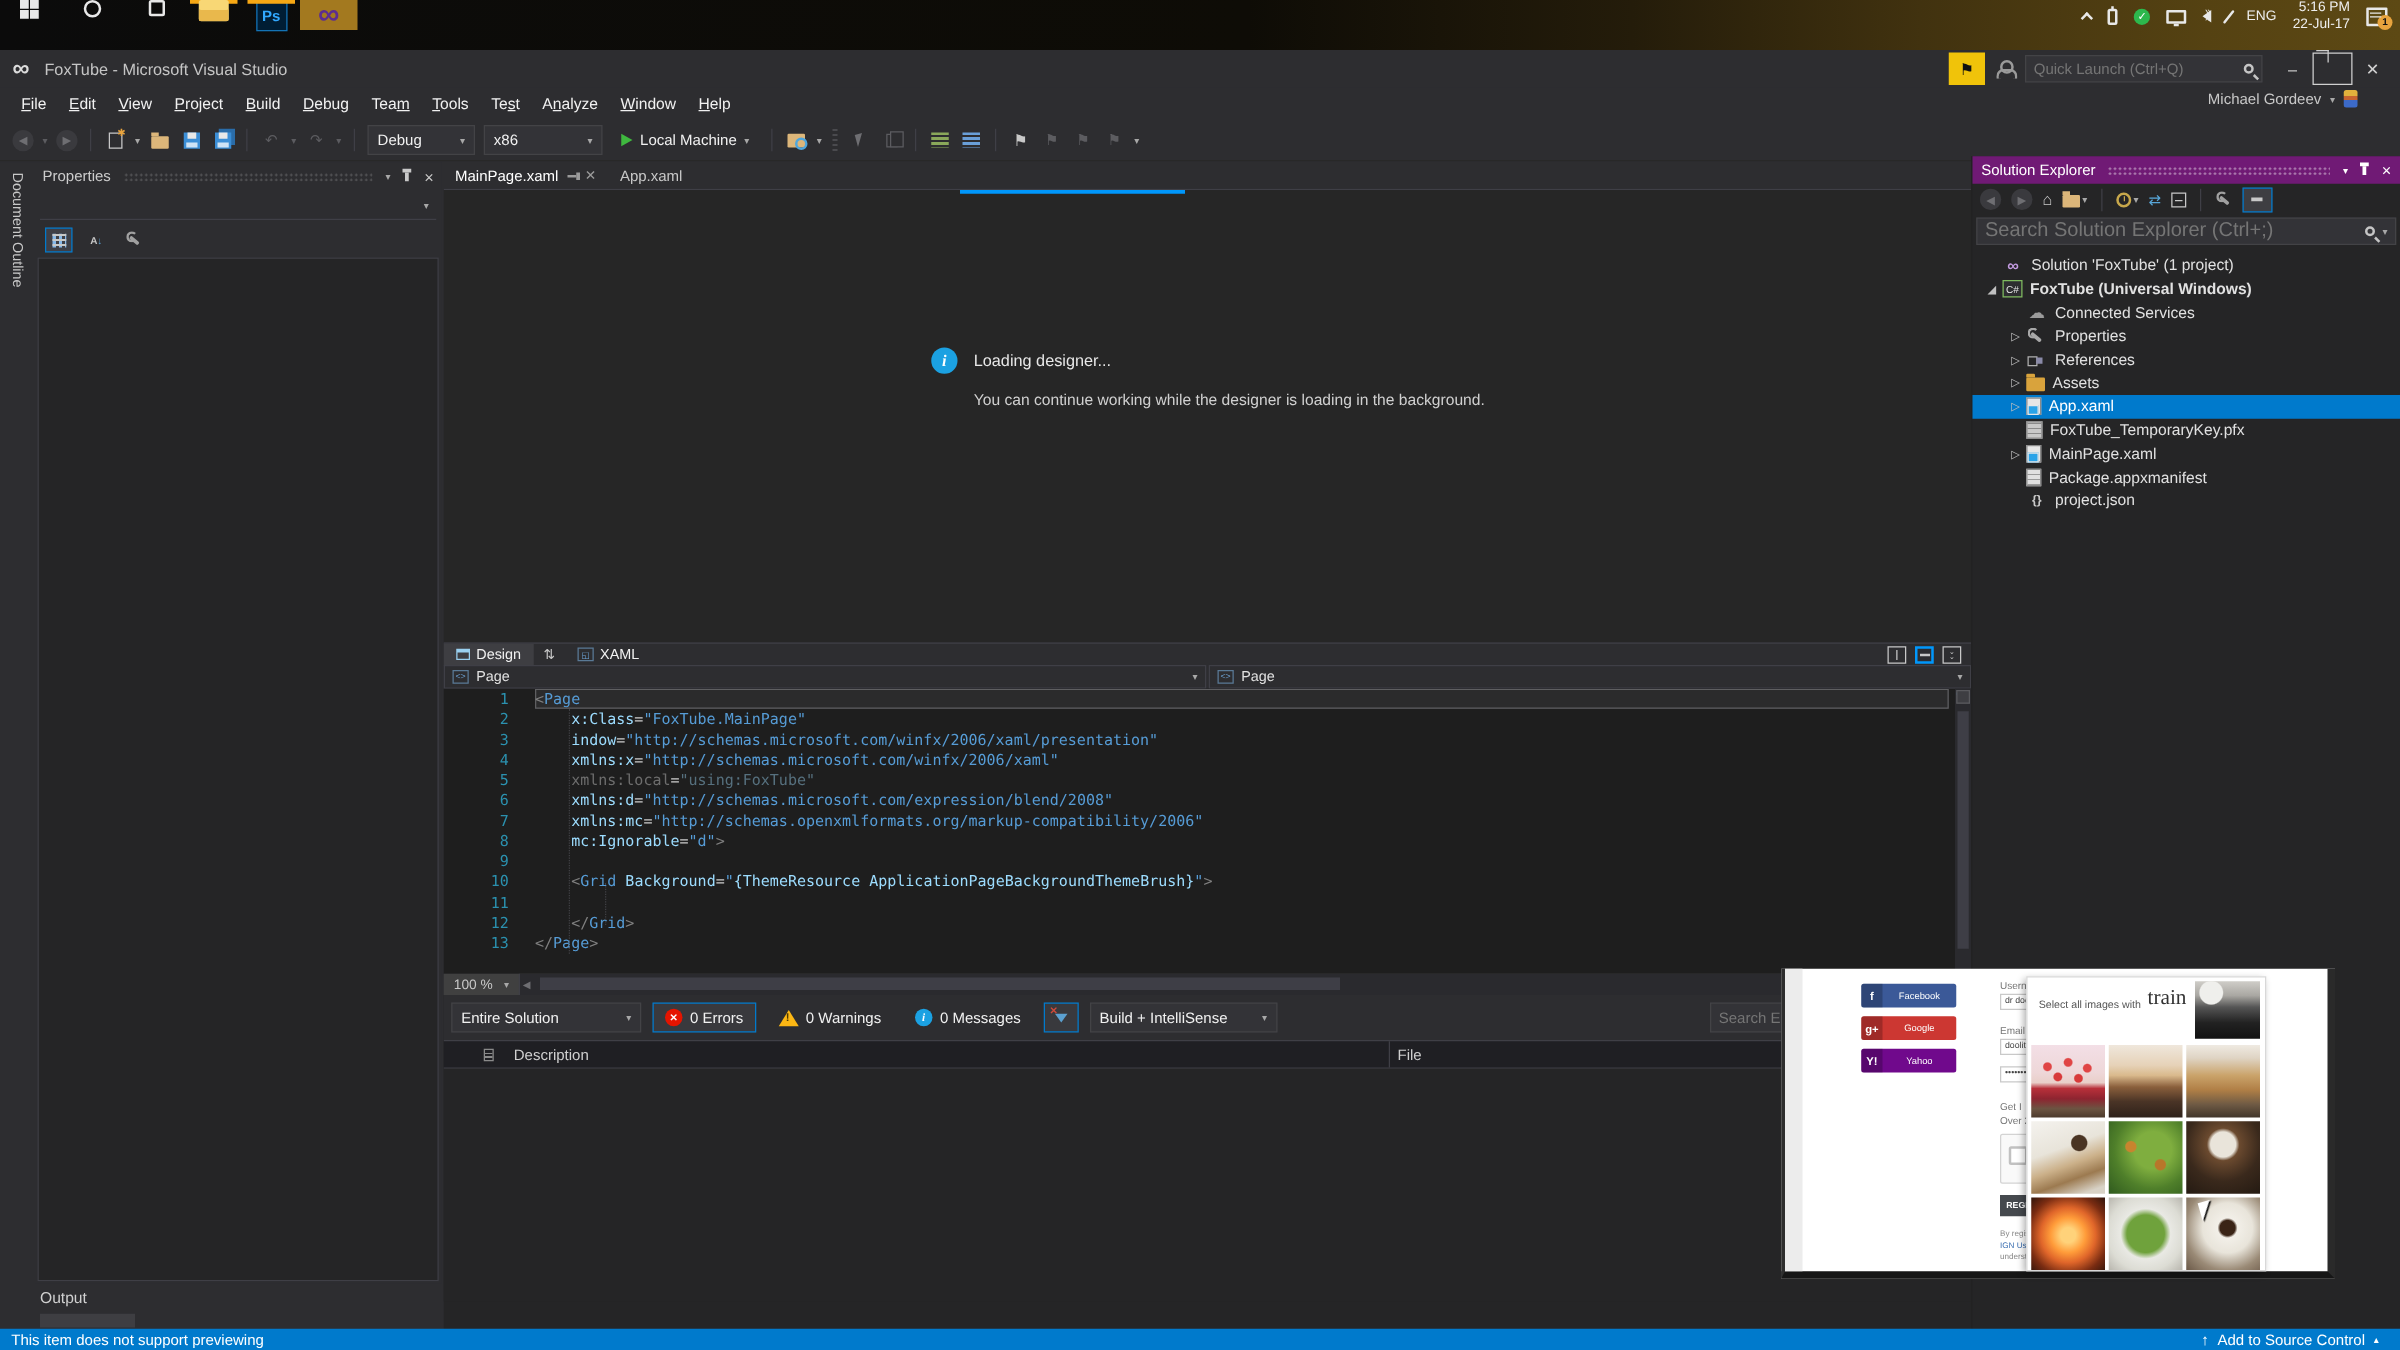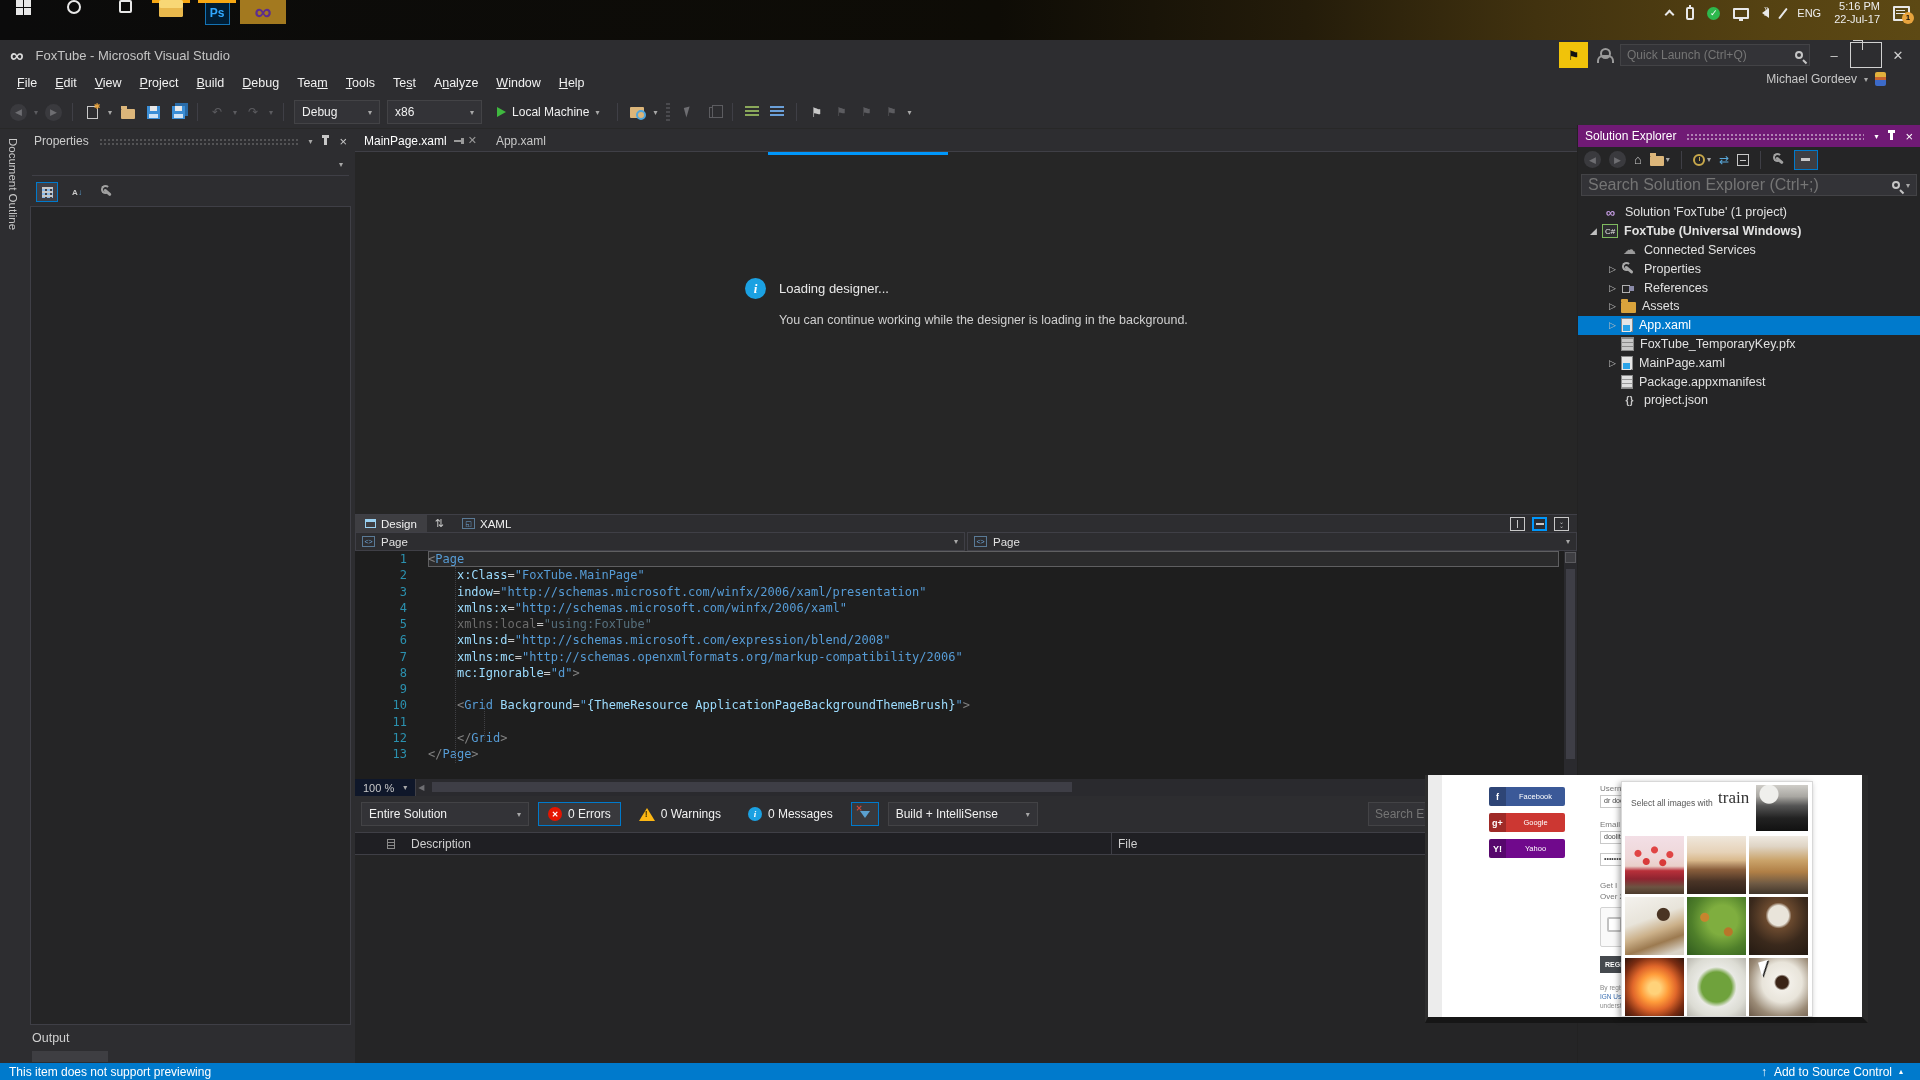--- a/index.html
+++ b/index.html
@@ -147,21 +147,21 @@
 .ln{width:73px;text-align:right;padding-right:21px;color:#2b91af;flex:none}
 .ct{flex:1;margin-right:18px}
 .cl.hl .ct{background:#2b2b2c;box-shadow:inset 0 0 0 1px #5f5f61}
 .tk-sp{color:#d4d4d4}.tk-d{color:#808080}.tk-e{color:#569cd6}.tk-a{color:#9cdcfe}.tk-o{color:#c8c8c8}.tk-v{color:#569cd6}.tk-m{color:#9cdcfe}.tk-x{color:#6d6d6d}.tk-y{color:#56707e}
 .iguide{position:absolute;left:100px;top:16px;height:196px;border-left:1px dotted #404044}
 .iguide2{position:absolute;left:129px;top:155px;height:34px;border-left:1px dotted #404044}
 .vscroll{position:absolute;right:0;top:0;width:13px;height:228px;background:#2a2a2e}
 .vscroll .mk{position:absolute;left:1px;right:1px;top:3px;height:2px;background:#0097fb}
 .vscroll .th{position:absolute;left:2px;right:2px;top:18px;height:190px;background:#3e3e46}
 .grip{position:absolute;right:1px;top:1px;width:11px;height:11px;background:#3e3e42;border:1px solid #5a5a5e}
-.code-status{position:absolute;left:0;top:649px;width:1222px;height:17px;background:#0f172a;display:flex;align-items:center;font-size:11px;color:#c8c8c8}
+.code-status{position:absolute;left:0;top:649px;width:1222px;height:17px;background:#404040;display:flex;align-items:center;font-size:11px;color:#c8c8c8}
 .zoom-dd{display:flex;align-items:center;gap:9px;padding:0 8px;border-right:1px solid #3f3f46;height:100%}
 .htrack{flex:1;height:100%;background:#2a2a2e;position:relative}
 .htrack .arr{position:absolute;left:2px;top:4px;color:#6e6e72;font-size:8px}
 .htrack .th{position:absolute;left:16px;top:3px;width:640px;height:10px;background:#3e3e46}
 
 .error-list{position:absolute;left:355px;top:796px;width:1222px;height:267px;background:#252526}
 .el-head{height:22px;display:flex;align-items:center;padding:0 7px;gap:8px;background:#2d2d30;color:#d0d0d0}
 .el-toolbar{height:36px;display:flex;align-items:center;gap:9px;padding:0 6px;background:#2d2d30;position:relative}
 .el-btn{height:24px;display:flex;align-items:center;gap:6px;padding:0 9px;color:#f1f1f1}
 .el-btn.selb{border:1px solid #007acc;background:#39393d}
@@ -519,21 +519,21 @@
       </span>
     <div class="htrack">
         <span class="arr">◀</span>
         <span class="th"></span>
       </div>
   </div>
 </div>
 
 <div class="error-list">
   <div class="el-toolbar">
-    <div class="combo" style="width:168px">
+    <div class="combo" style="width:152px">
         <span>Entire Solution</span>
         <span class="dd">▾</span>
       </div>
     <div class="el-btn selb">
         <span class="err-ic">✕</span>
         <span>0 Errors</span>
       </div>
     <div class="el-btn">
         <span class="warn-ic"></span>
         <span>0 Warnings</span>

